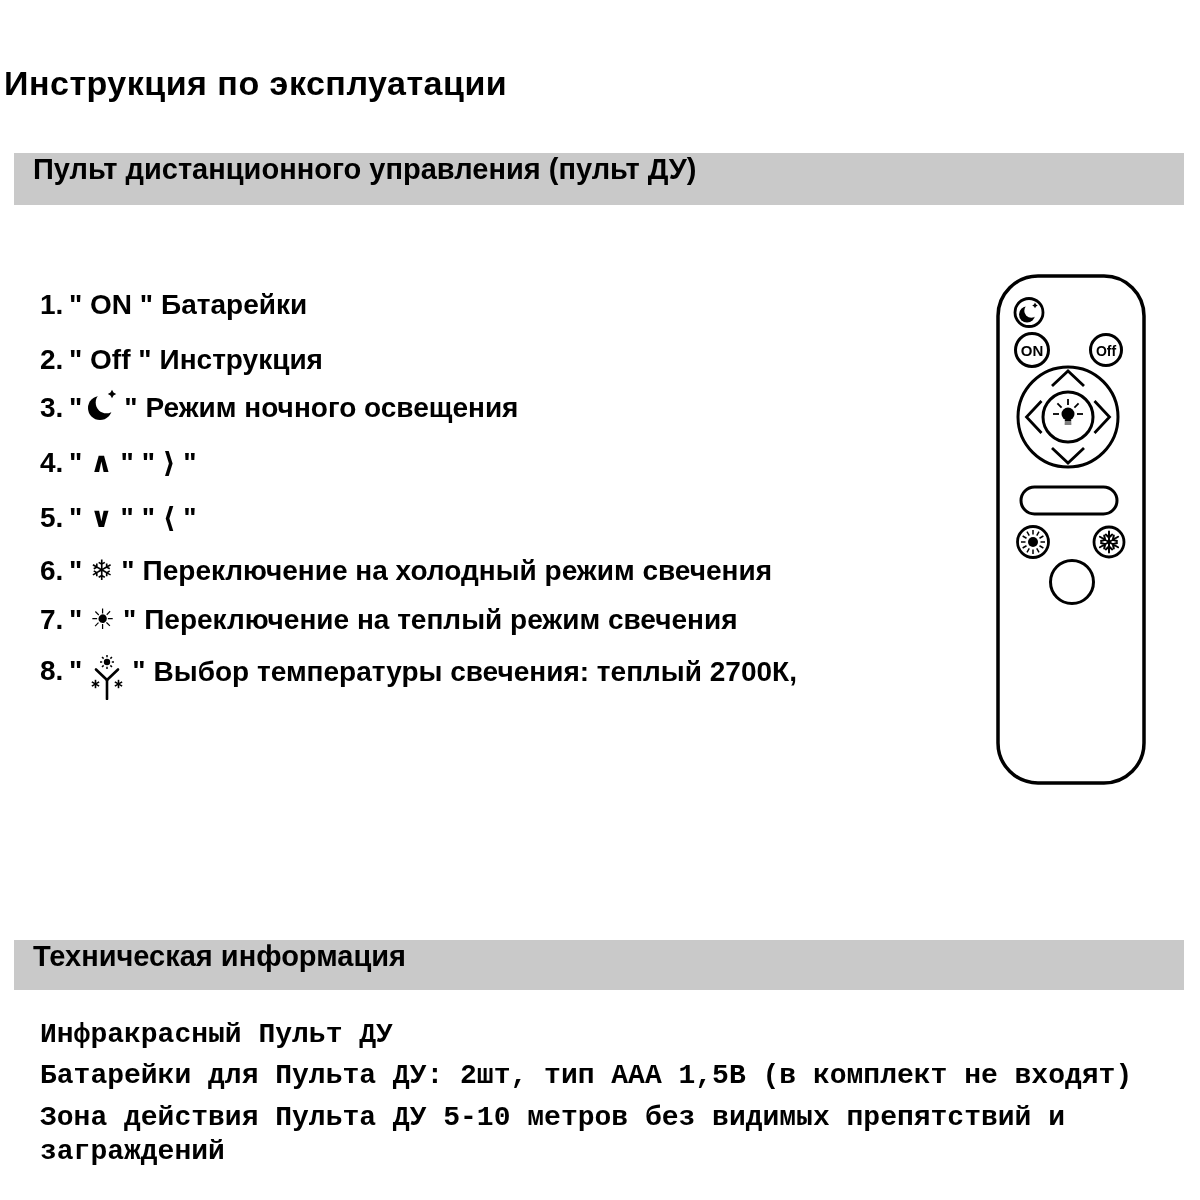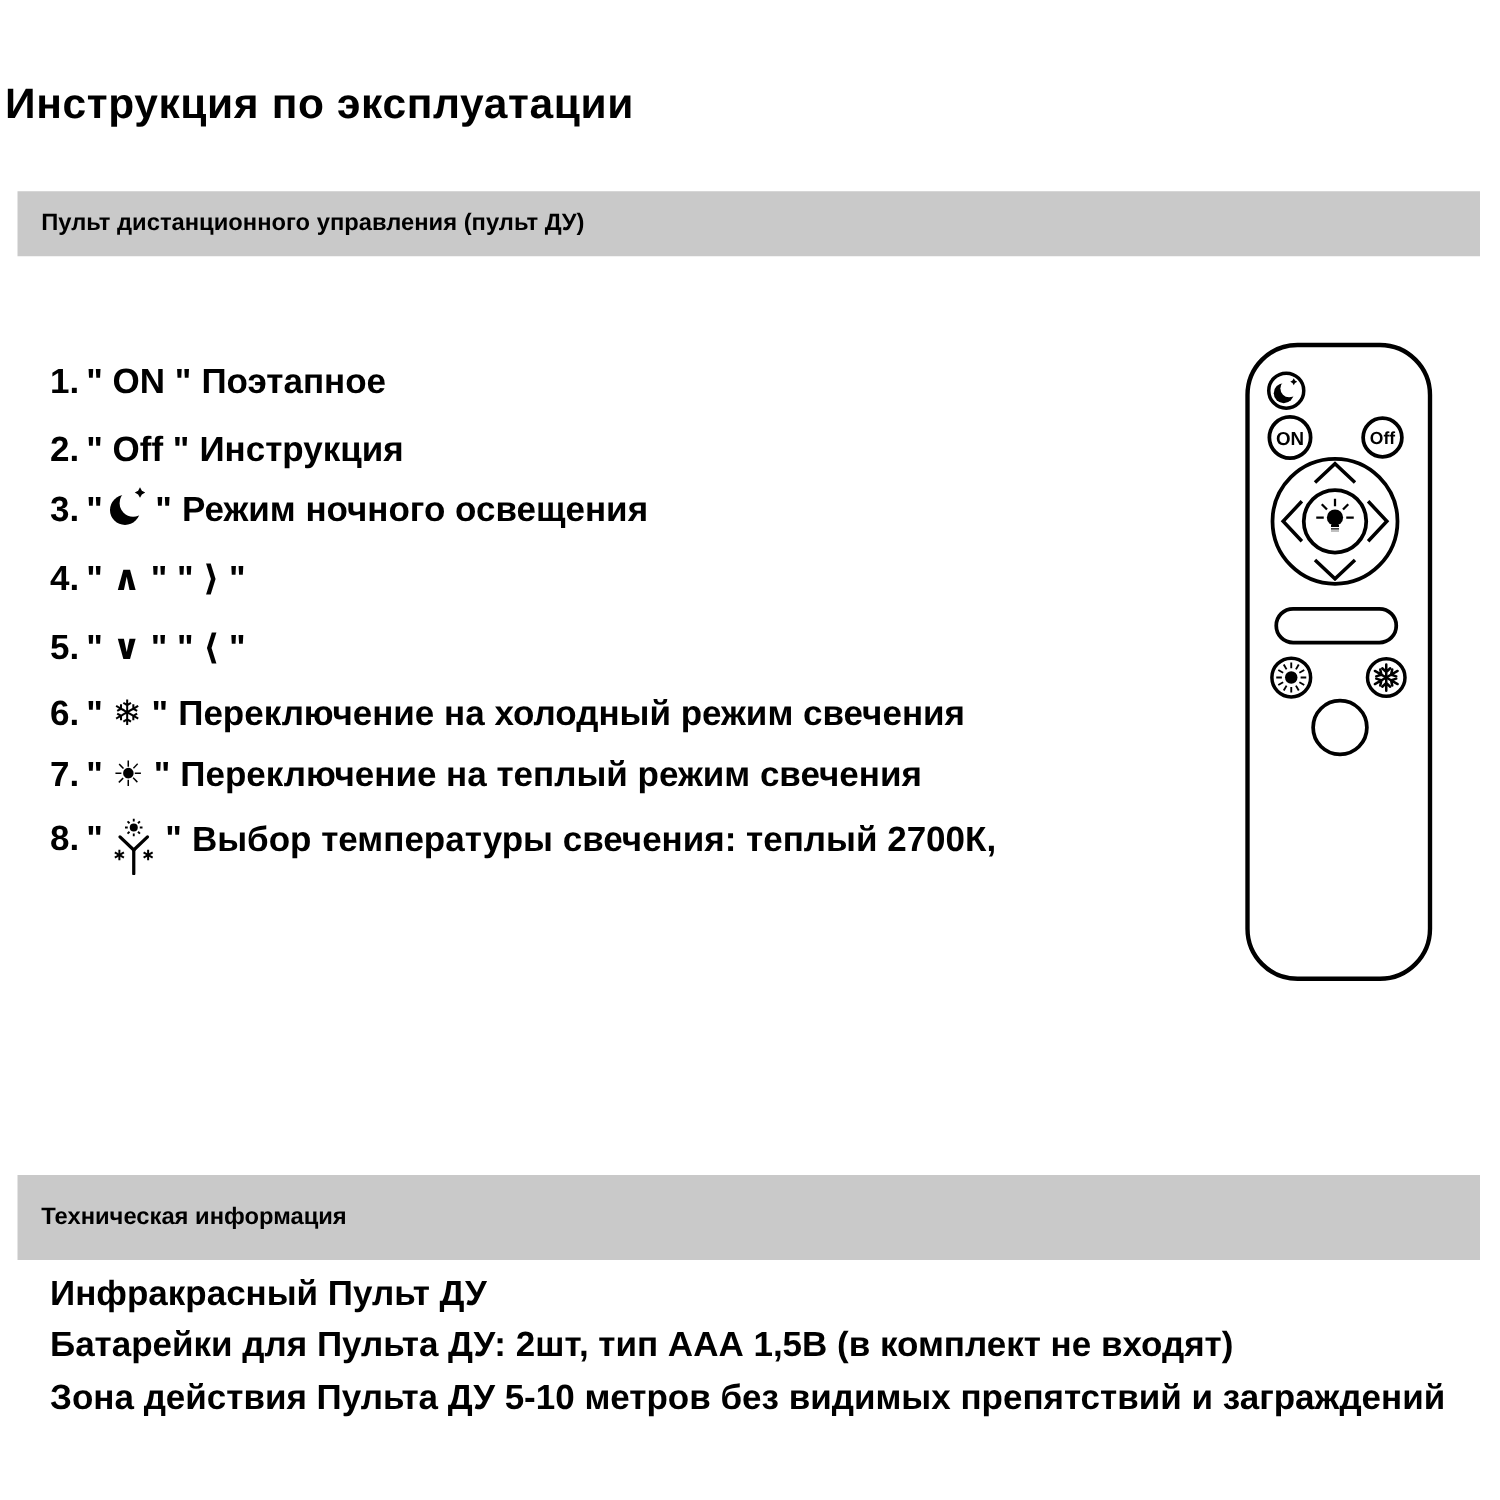--- a/index.html
+++ b/index.html
@@ -7,54 +7,54 @@
     width:1200px;height:1200px;position:relative;background:#ffffff;
     font-family:"Liberation Sans","DejaVu Sans",sans-serif;
     font-weight:bold;color:#000;overflow:hidden;
   }
   .page-title{
     position:absolute;top:64px;left:4px;width:1200px;
     font-size:34px;letter-spacing:.5px;
   }
   .bar{
     position:absolute;left:14px;width:1170px;background:#c9c9c9;
-    display:flex;align-items:center;padding-left:19px;box-sizing:border-box;
-    font-size:19px;
+    display:flex;align-items:flex-start;padding-left:19px;box-sizing:border-box;
+    font-size:29px;
   }
   #bar-remote{top:153px;height:52px;}
-  #bar-tech{top:940px;height:68px;}
+  #bar-tech{top:940px;height:50px;}
   .li{
     position:absolute;left:40px;display:flex;align-items:flex-start;
     font-size:28px;line-height:34px;white-space:pre;
   }
   .li .num{display:inline-block;width:29px;}
   .li .txt{margin-left:8px;}
   .li .txt.m24{margin-left:22px;}
   .r1{top:288px}.r2{top:343px}.r3{top:391px}.r4{top:446px}
   .r5{top:501px}.r6{top:554px}.r7{top:603px}.r8{top:654px}
   .li .inline-icon{display:inline-block;vertical-align:top;}
   .moon-svg{width:34px;height:36px;margin:-5px 4px 0 4px;}
   .tree-svg{width:42px;height:46px;margin:0 4px;}
   .txt2line div{line-height:35px;}
   .remote{position:absolute;left:994px;top:272px;width:156px;height:520px;}
-  .tech-line{position:absolute;left:40px;font-size:28px;line-height:34px;}
+  .tech-line{position:absolute;left:40px;font-size:28px;line-height:34px;font-family:Liberation Mono, monospace;}
   #tech-0{top:1018px}#tech-1{top:1059px}#tech-2{top:1101px}
   svg{display:block;}
 </style>
 </head>
 <body>
 
 <div class="page-title">Инструкция по эксплуатации</div>
 
 <div class="bar" id="bar-remote">
   <span>Пульт дистанционного управления (пульт ДУ)</span>
 </div>
 
 <div class="li r1">
-  <span class="num">1.</span><span class="sym">" ON "</span><span class="txt">Поэтапное</span>
+  <span class="num">1.</span><span class="sym">" ON "</span><span class="txt">Батарейки</span>
 </div>
 
 <div class="li r2">
   <span class="num">2.</span><span class="sym">" Off "</span><span class="txt">Инструкция</span>
 </div>
 
 <div class="li r3">
   <span class="num">3.</span><span>"</span><svg class="inline-icon moon-svg" viewBox="0 0 34 36">
     <circle cx="14" cy="22" r="12" fill="#000"></circle>
     <circle cx="20.5" cy="16.5" r="10.8" fill="#fff"></circle>

